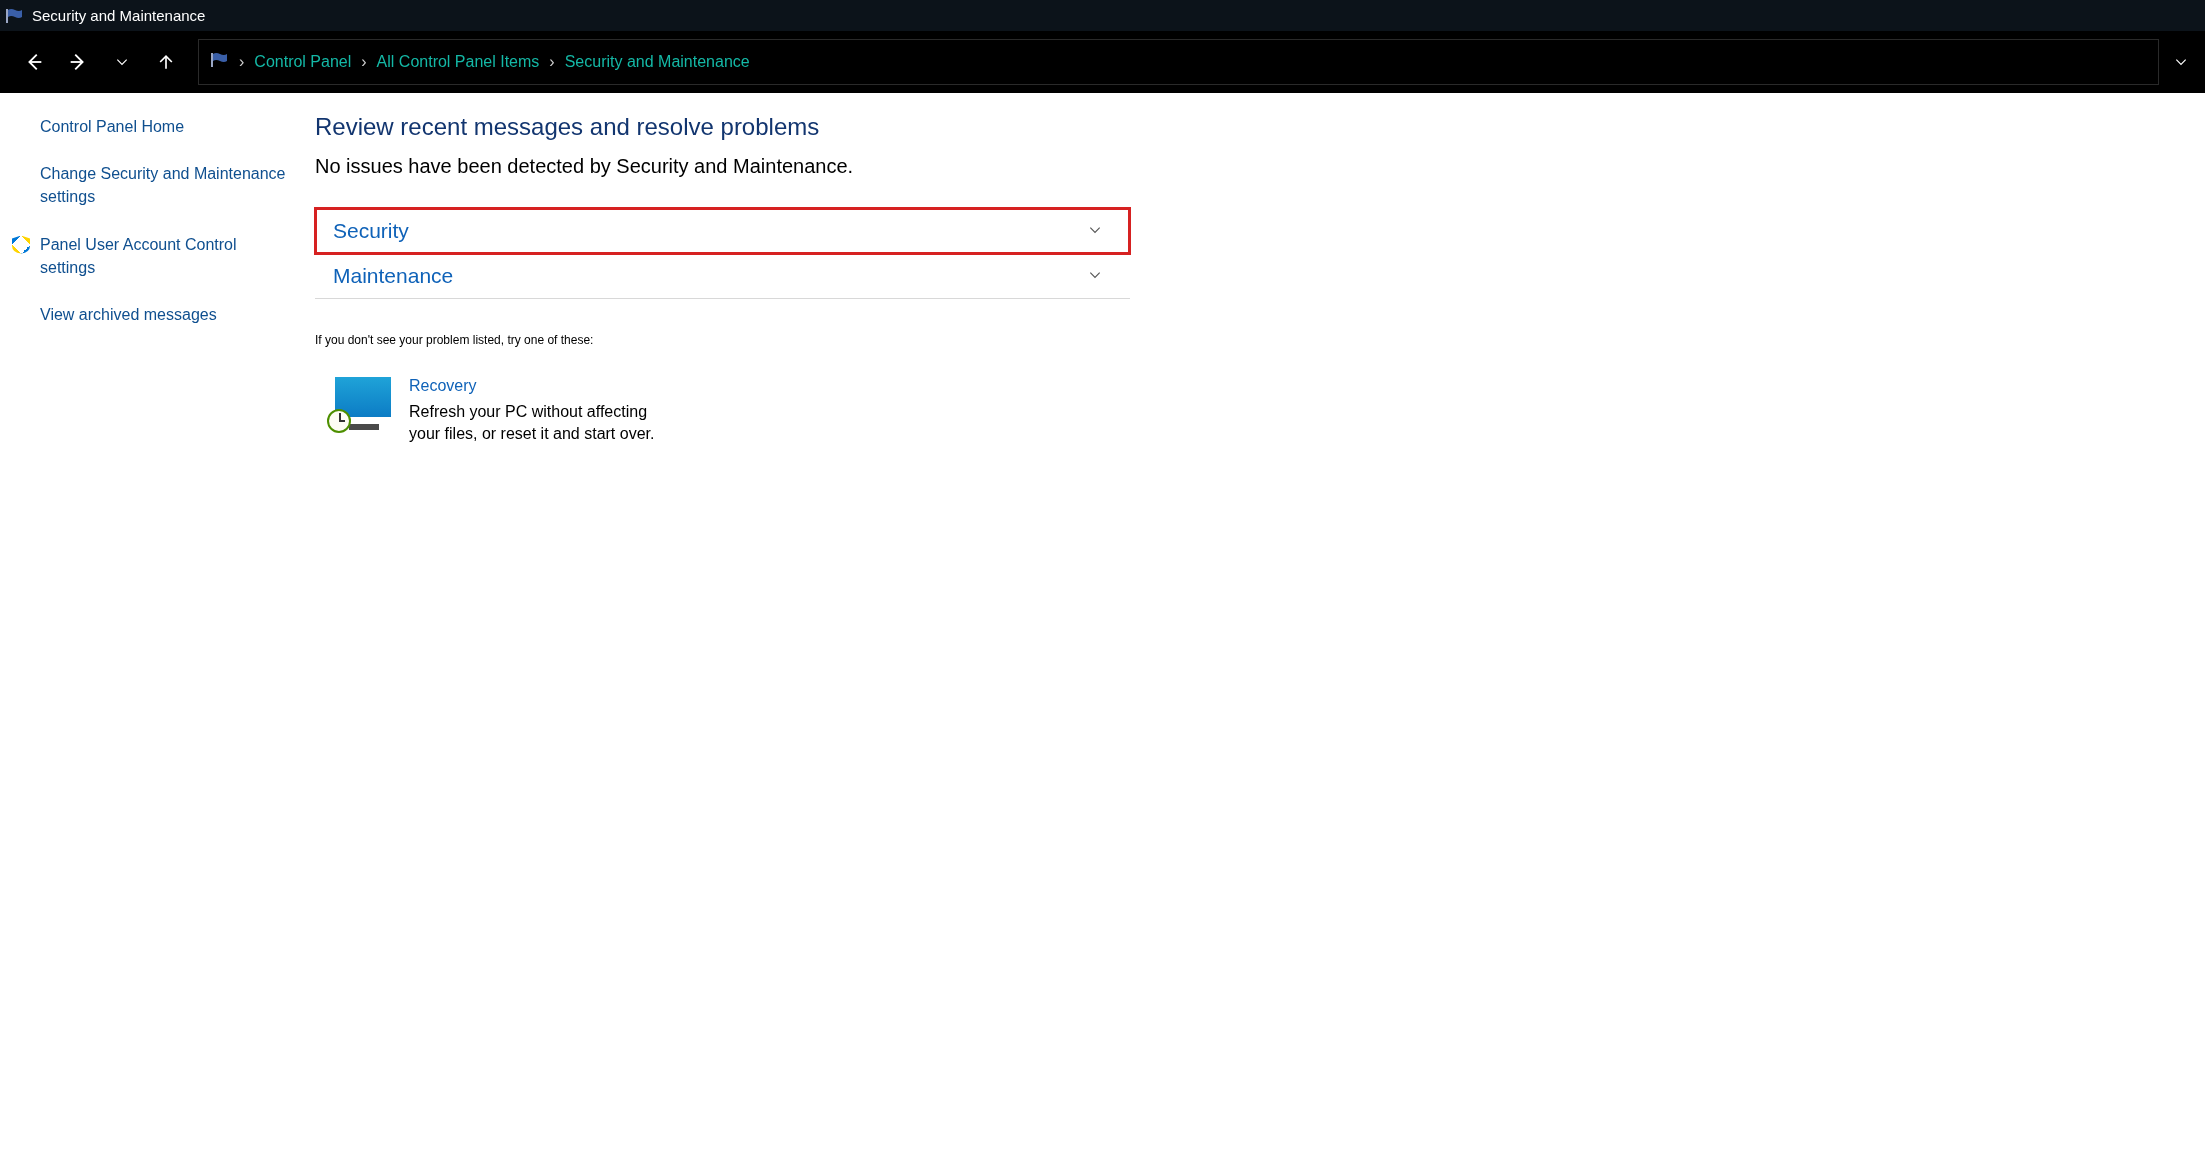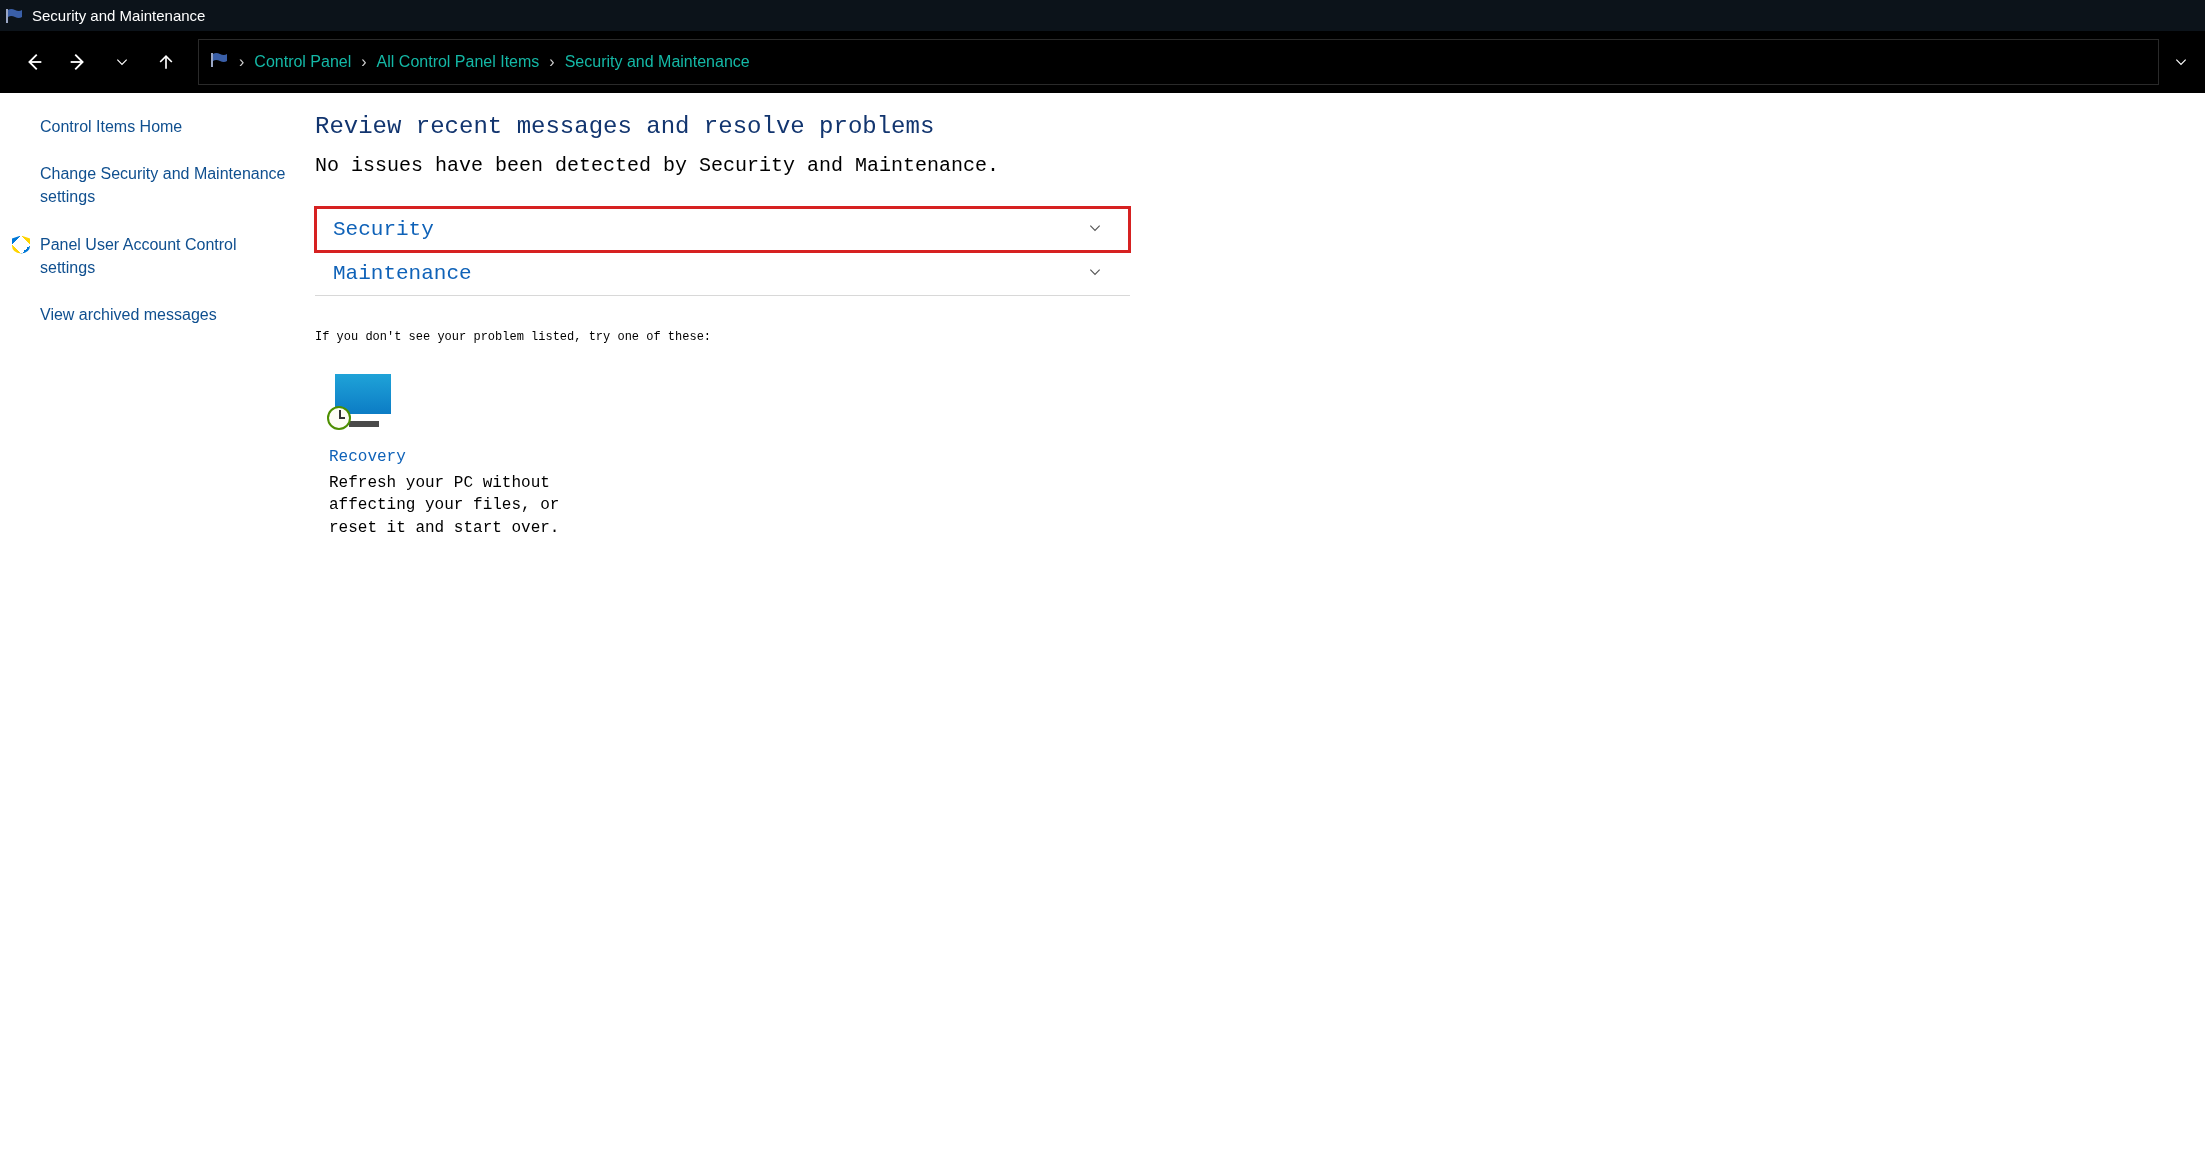--- a/index.html
+++ b/index.html
@@ -100,21 +100,20 @@
       linear-gradient(135deg, #0078d7 50%, transparent 50%) top left / 50% 50% no-repeat,
       linear-gradient(-135deg, #ffd400 50%, transparent 50%) top right / 50% 50% no-repeat,
       linear-gradient(45deg, #ffd400 50%, transparent 50%) bottom left / 50% 50% no-repeat,
       linear-gradient(-45deg, #0078d7 50%, transparent 50%) bottom right / 50% 50% no-repeat;
     clip-path: path('M9 0 L18 3 L18 10 Q18 17 9 18 Q0 17 0 10 L0 3 Z');
   }
   .main {
     flex: 1;
     padding: 20px 0 0 15px;
     max-width: 830px;
-    font-family: Liberation Mono, monospace;
   }
   .main h1 {
     color: #12356f;
     font-weight: 400;
     font-size: 24px;
     margin-bottom: 14px;
   }
   .status-line {
     font-size: 20px;
     color: #000;
@@ -147,21 +146,20 @@
     margin-top: 34px;
     font-size: 12px;
     color: #000;
   }
   .recovery-block {
     display: flex;
     gap: 18px;
     margin-top: 30px;
     margin-left: 14px;
     align-items: flex-start;
-    flex-direction: column;
   }
   .recovery-icon {
     width: 62px;
     height: 56px;
     position: relative;
   }
   .recovery-icon .monitor {
     width: 56px;
     height: 40px;
     background: linear-gradient(#1fa3d8, #0c7cc5);
@@ -273,21 +271,21 @@
   </div>
   <div class="addr-end">
      <svg width="14" height="14" viewBox="0 0 24 24" fill="none" stroke="#ffffff" stroke-width="2">
         <path d="M4 8 L12 16 L20 8"></path>
       </svg>
   </div>
 </div>
 
 <div class="content">
   <div class="sidebar">
-    <a>Control Items Home</a>
+    <a>Control Panel Home</a>
     <a>Change Security and Maintenance settings</a>
     <a class="shielded">Panel User Account Control settings</a>
     <a>View archived messages</a>
   </div>
 
   <div class="main">
     <h1>Review recent messages and resolve problems</h1>
     <div class="status-line">No issues have been detected by Security and Maintenance.</div>
 
     <div class="accordion highlighted">

